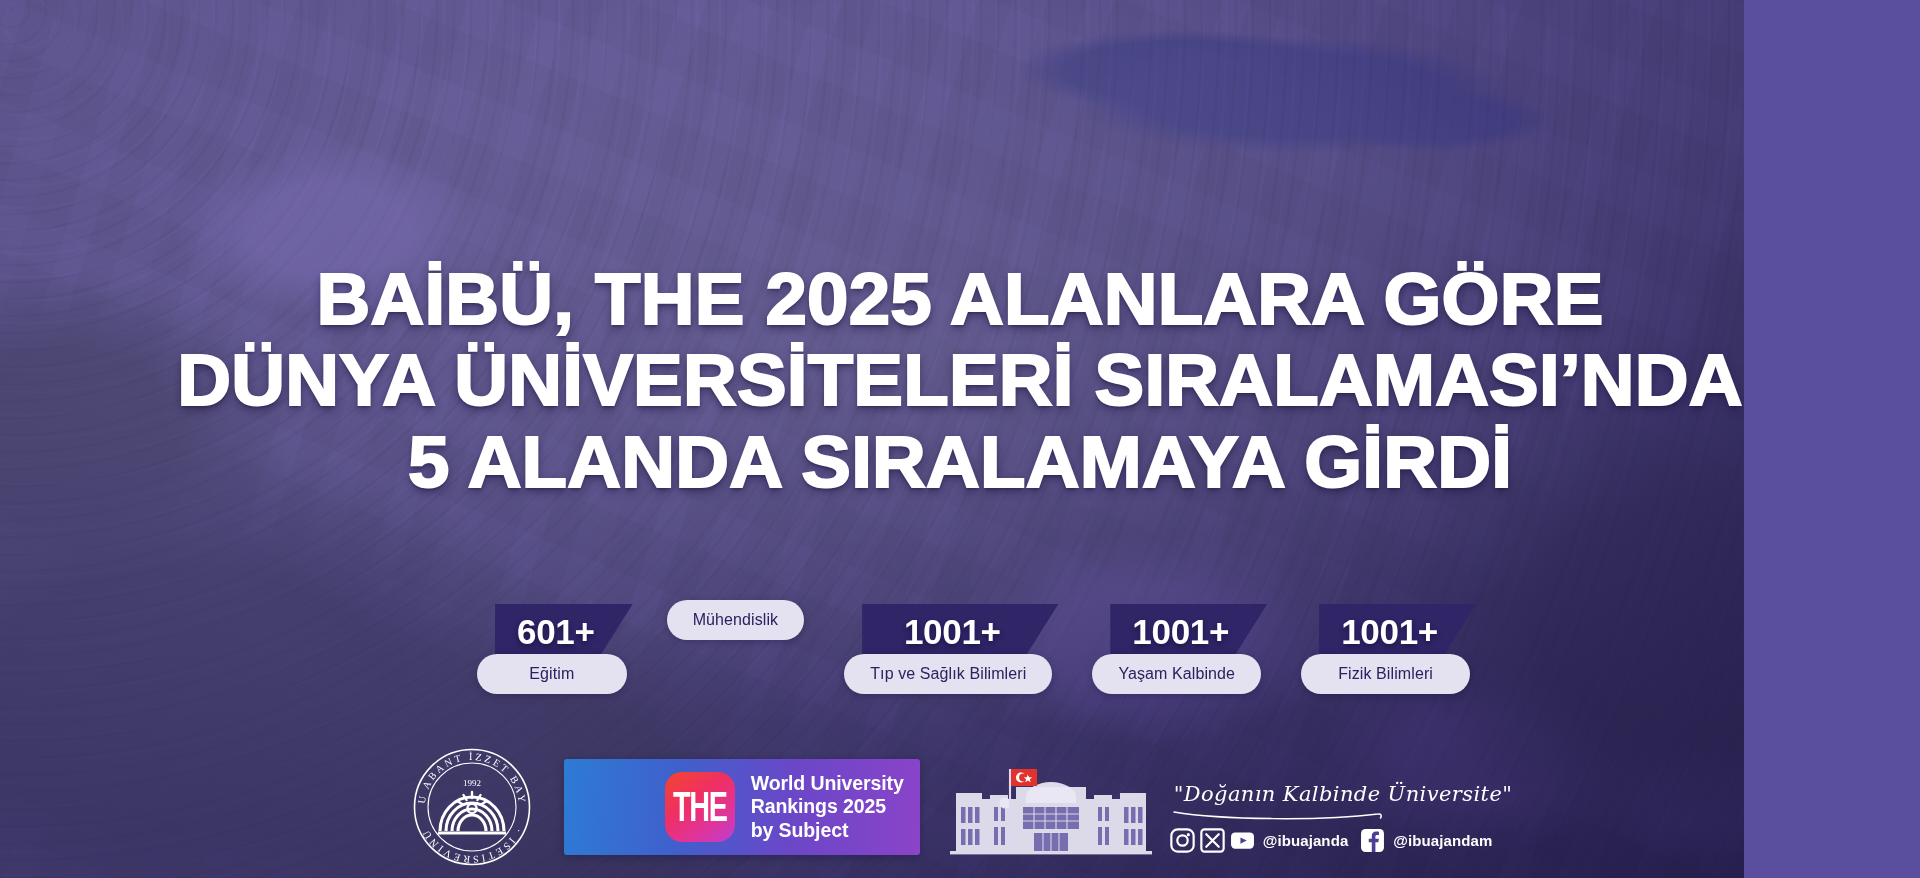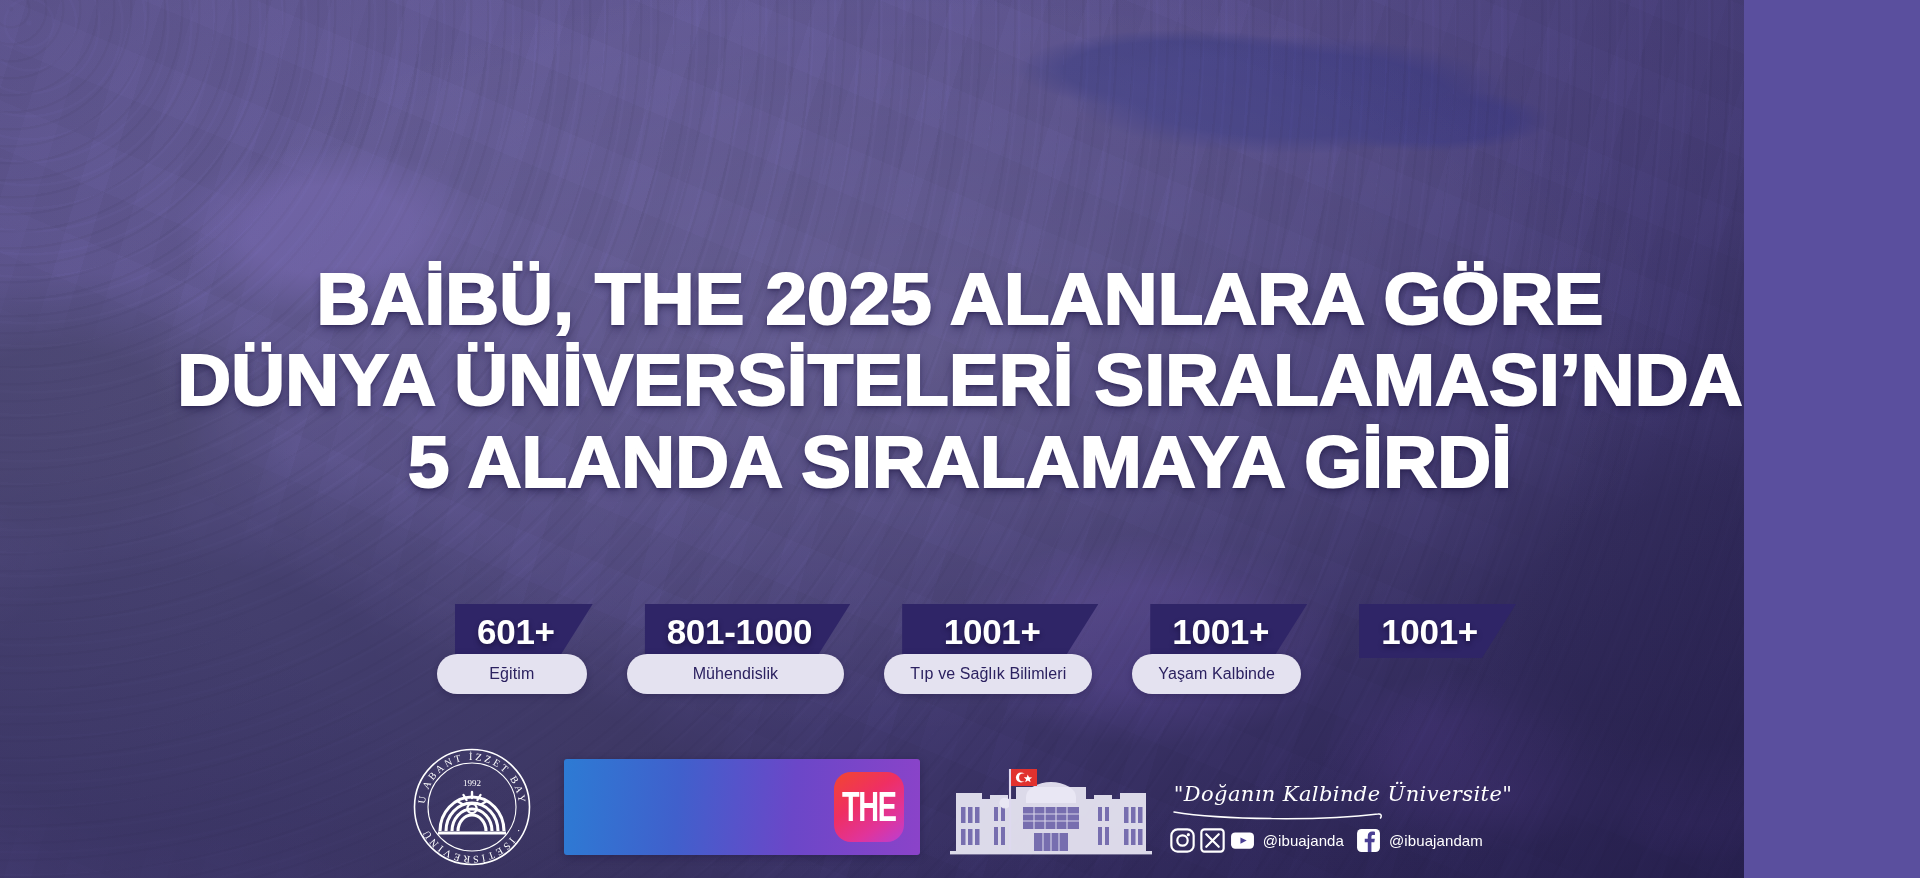--- a/index.html
+++ b/index.html
@@ -284,21 +284,21 @@
   .socials {
     display: flex;
     align-items: center;
     gap: 5px;
     padding-left: 2px;
   }
   .s-icon { width: 25px; height: 25px; display: block; flex: none; }
   .handle {
     color: #ffffff;
     font-size: 15px;
-    font-weight: 400;
+    font-weight: 700;
     line-height: 1;
     white-space: nowrap;
     margin: 0 7px 0 3px;
     letter-spacing: 0.1px;
   }
 </style>
 </head>
 <body>
 
 <div id="poster">
@@ -322,23 +322,20 @@
       <div class="badge">
         <div class="badge-banner">
           <span class="badge-rank">601+</span>
         </div>
         <div class="badge-pill">
           <span class="badge-field">Eğitim</span>
         </div>
       </div>
 
       <div class="badge">
-        <div class="badge-banner">
-          <span class="badge-rank">801-1000</span>
-        </div>
         <div class="badge-pill">
           <span class="badge-field">Mühendislik</span>
         </div>
       </div>
 
       <div class="badge">
         <div class="badge-banner">
           <span class="badge-rank">1001+</span>
         </div>
         <div class="badge-pill">
@@ -351,20 +348,23 @@
           <span class="badge-rank">1001+</span>
         </div>
         <div class="badge-pill">
           <span class="badge-field">Yaşam Kalbinde</span>
         </div>
       </div>
 
       <div class="badge">
         <div class="badge-banner">
           <span class="badge-rank">1001+</span>
+        </div>
+        <div class="badge-pill">
+          <span class="badge-field">Fizik Bilimleri</span>
         </div>
       </div>
 
     </div>
 
     <div class="footer">
 
       <svg class="seal" viewBox="0 0 128 128">
         <defs>
           <path id="sealArcTop" d="M 17 64 A 47 47 0 0 1 111 64"></path>
@@ -394,20 +394,25 @@
           <path d="M 44 88 A 20 22 0 0 1 84 88" stroke-width="3.1"></path>
           <path d="M 38 88 A 26 28 0 0 1 90 88" stroke-width="3.1"></path>
           <path d="M 32 88 A 32 34 0 0 1 96 88" stroke-width="3.1"></path>
         </g>
         <line x1="30" y1="90" x2="98" y2="90" stroke="#ffffff" stroke-width="3.1"></line>
       </svg>
 
       <div class="the-logo">
         <div class="the-mark">
           <span>THE</span>
+        </div>
+        <div class="the-text">
+          <span>World University</span>
+          <span>Rankings 2025</span>
+          <span>by Subject</span>
         </div>
       </div>
 
       <div class="right-block">
 
         <svg class="building" viewBox="0 0 206 96">
           <g fill="#e9e7f4" opacity="0.93">
 
             <rect x="8" y="36" width="190" height="52"></rect>
 

